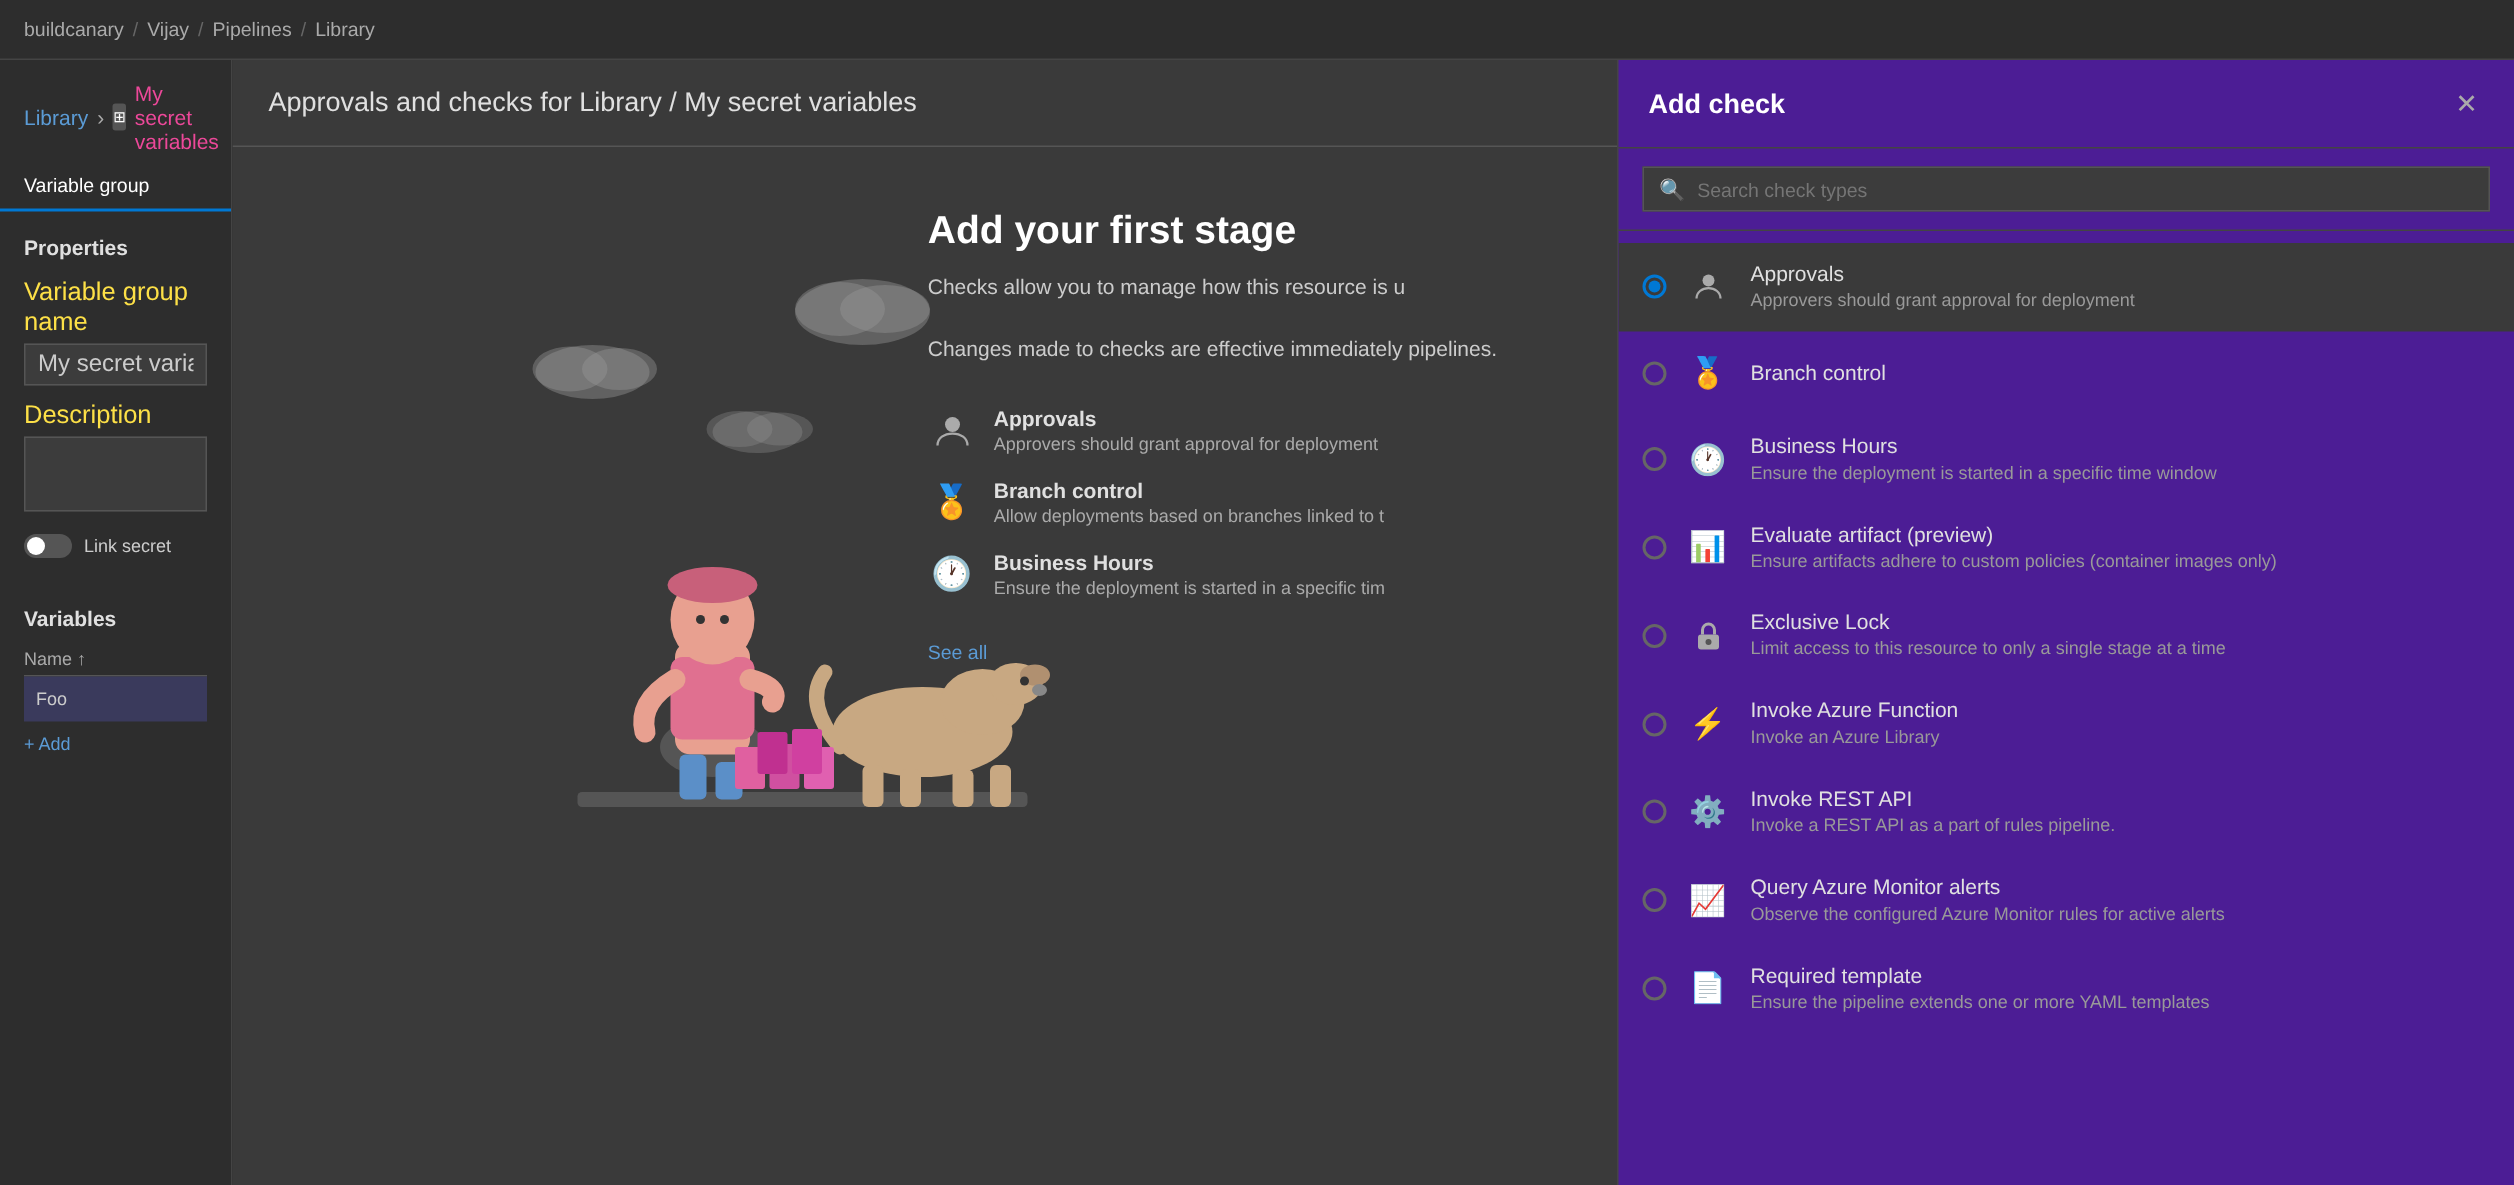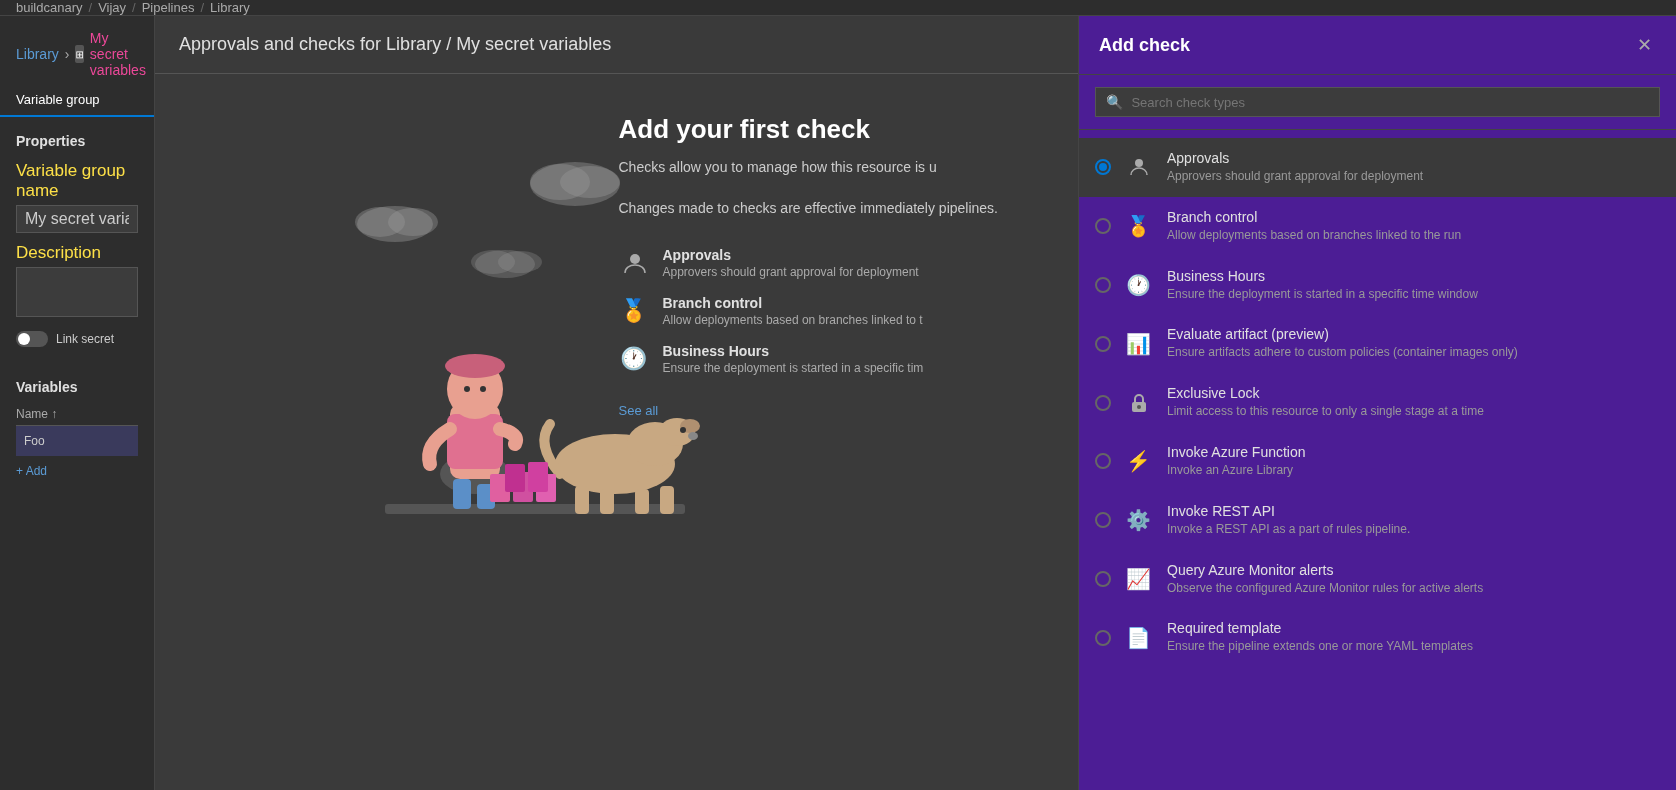--- a/index.html
+++ b/index.html
@@ -10,21 +10,21 @@
       width: 1676px;
       height: 790px;
       overflow: hidden;
       display: flex;
       flex-direction: column;
     }
 
     
     .breadcrumb-bar {
       background: #2d2d2d;
-      padding: 0 16px;
+      padding: 12px 16px;
       font-size: 13px;
       color: #aaa;
       display: flex;
       align-items: center;
       gap: 6px;
       border-bottom: 1px solid #444;
       flex-shrink: 0;
     }
     .breadcrumb-bar span { color: #aaa; }
     .breadcrumb-bar .sep { color: #666; }
@@ -519,21 +519,21 @@
 
           <rect x="185" y="340" width="20" height="28" fill="#e060a0" rx="2"></rect>
           <rect x="208" y="338" width="20" height="30" fill="#d050a0" rx="2"></rect>
           <rect x="231" y="340" width="20" height="28" fill="#e060b0" rx="2"></rect>
           <rect x="200" y="330" width="20" height="28" fill="#c03090" rx="2"></rect>
           <rect x="223" y="328" width="20" height="30" fill="#d040a0" rx="2"></rect>
         </svg>
       </div>
 
       <div class="first-check-text">
-        <h2 class="first-check-title">Add your first check</h2>
+        <h2 class="first-check-title">Add your first stage</h2>
         <p class="first-check-desc">Checks allow you to manage how this resource is u</p>
         <p class="first-check-desc">Changes made to checks are effective immediately pipelines.</p>
         <div class="check-list" id="center-check-list">
             <div class="check-list-item">
     <div class="check-list-icon">
                 <svg width="28" height="28" viewBox="0 0 28 28" fill="none">
                   <circle cx="14" cy="10" r="5" fill="#aaa"></circle>
                   <path d="M4 24c0-5 4.5-8 10-8s10 3 10 8" stroke="#aaa" stroke-width="1.5" fill="none"></path>
                 </svg>
               </div>
@@ -591,21 +591,20 @@
       <div class="check-item-desc">Approvers should grant approval for deployment</div>
     </div>
   </div>
         <div class="check-item">
     <div class="radio-btn "></div>
     <div class="check-item-icon">
             <span style="font-size:20px;">🏅</span>
           </div>
     <div class="check-item-text">
       <div class="check-item-title">Branch control</div>
-      <div class="check-item-desc">Allow deployments based on branches linked to the run</div>
     </div>
   </div>
         <div class="check-item">
     <div class="radio-btn "></div>
     <div class="check-item-icon">
             <span style="font-size:20px;">🕐</span>
           </div>
     <div class="check-item-text">
       <div class="check-item-title">Business Hours</div>
       <div class="check-item-desc">Ensure the deployment is started in a specific time window</div>

